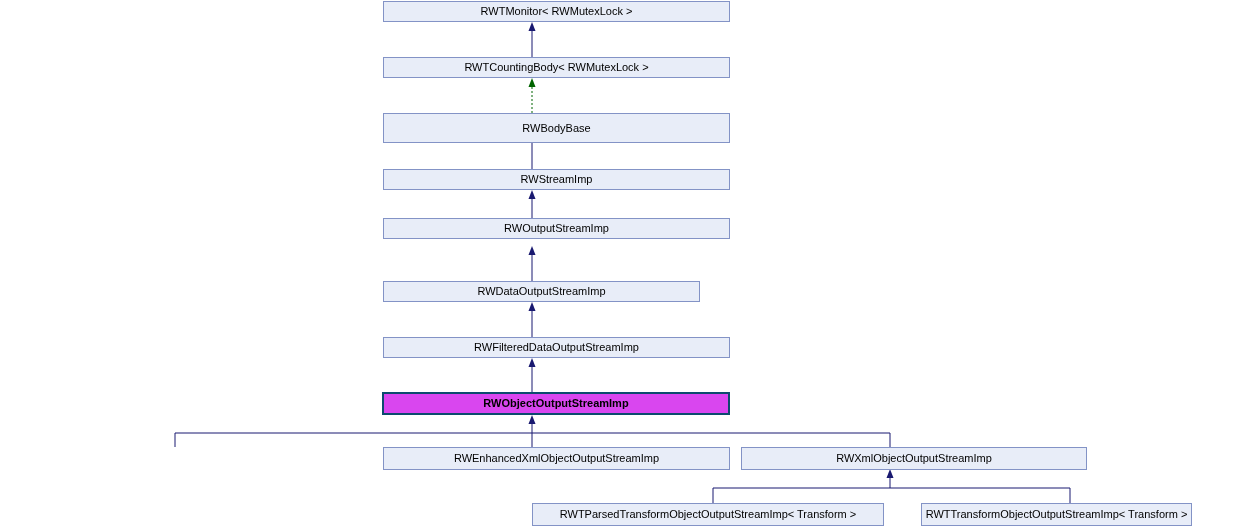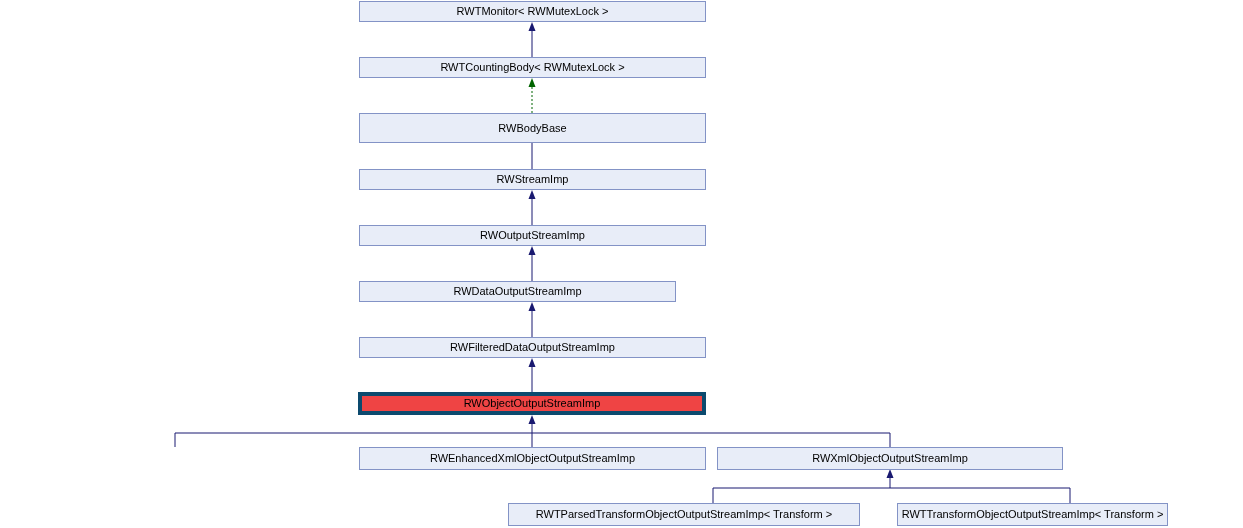--- a/index.html
+++ b/index.html
@@ -21,25 +21,27 @@
     background: #e8edf8;
     border: 1px solid #8393c6;
     color: #000000;
     font-size: 11px;
     line-height: 1;
     display: flex;
     align-items: center;
     justify-content: center;
     white-space: nowrap;
     cursor: pointer;
+    margin-left: 24px;
   }
   .node.current {
-    background: #ef4444;
-    border: 4px solid #0c4a6e;
+    background: #d946ef;
+    border: 2px solid #0c4a6e;
     cursor: default;
+    font-weight: bold;
   }
   #edges {
     position: absolute;
     left: 0;
     top: 0;
     width: 1243px;
     height: 528px;
     pointer-events: none;
   }
   #edges path, #edges line {
@@ -99,21 +101,21 @@
   </svg>
 
   <div class="node" style="left:359px; top:1px;   width:347px; height:21px">RWTMonitor&lt; RWMutexLock &gt;</div>
 
   <div class="node" style="left:359px; top:57px;  width:347px; height:21px">RWTCountingBody&lt; RWMutexLock &gt;</div>
 
   <div class="node" style="left:359px; top:113px; width:347px; height:30px">RWBodyBase</div>
 
   <div class="node" style="left:359px; top:169px; width:347px; height:21px">RWStreamImp</div>
 
-  <div class="node" style="left:359px; top:225px; width:347px; height:21px">RWOutputStreamImp</div>
+  <div class="node" style="left:359px; top:218px; width:347px; height:21px">RWOutputStreamImp</div>
 
   <div class="node" style="left:359px; top:281px; width:317px; height:21px">RWDataOutputStreamImp</div>
 
   <div class="node" style="left:359px; top:337px; width:347px; height:21px">RWFilteredDataOutputStreamImp</div>
 
   <div class="node current" style="left:358px; top:392px; width:348px; height:23px">RWObjectOutputStreamImp</div>
 
 
   <div class="node" style="left:359px; top:447px; width:347px; height:23px">RWEnhancedXmlObjectOutputStreamImp</div>
 

